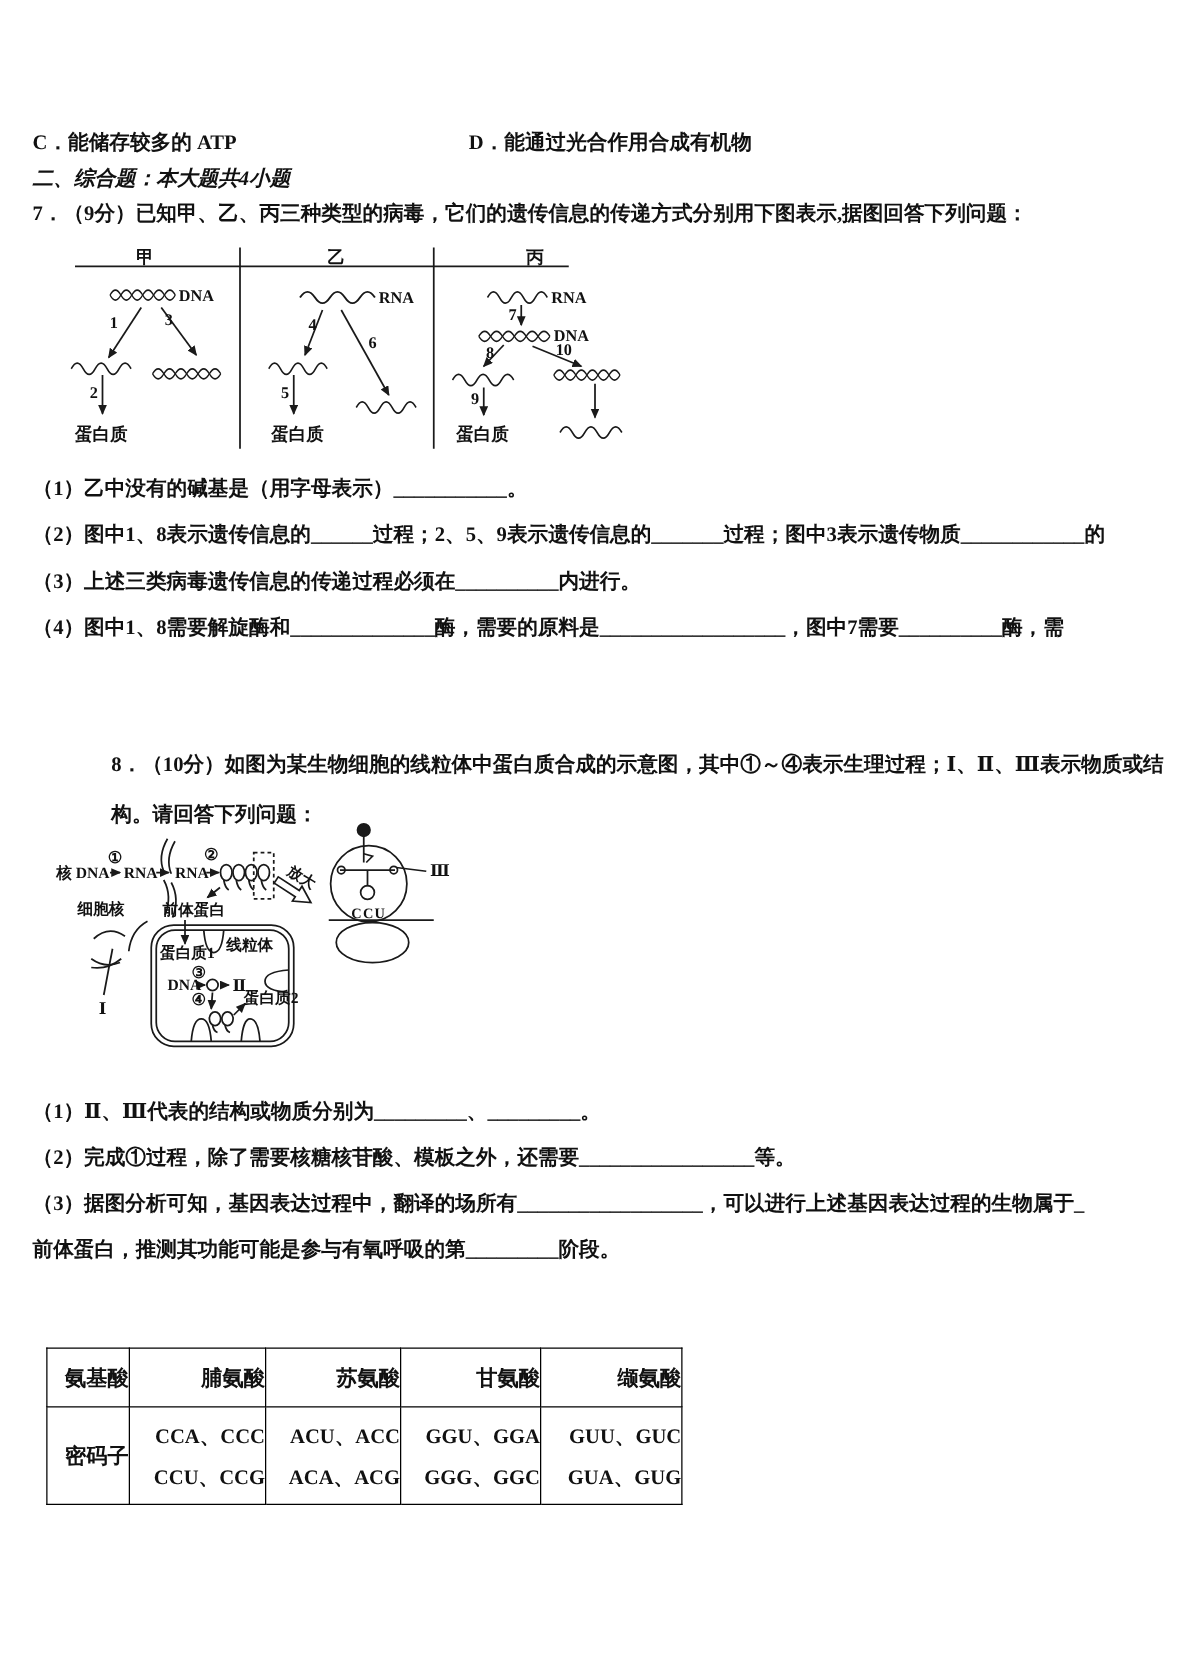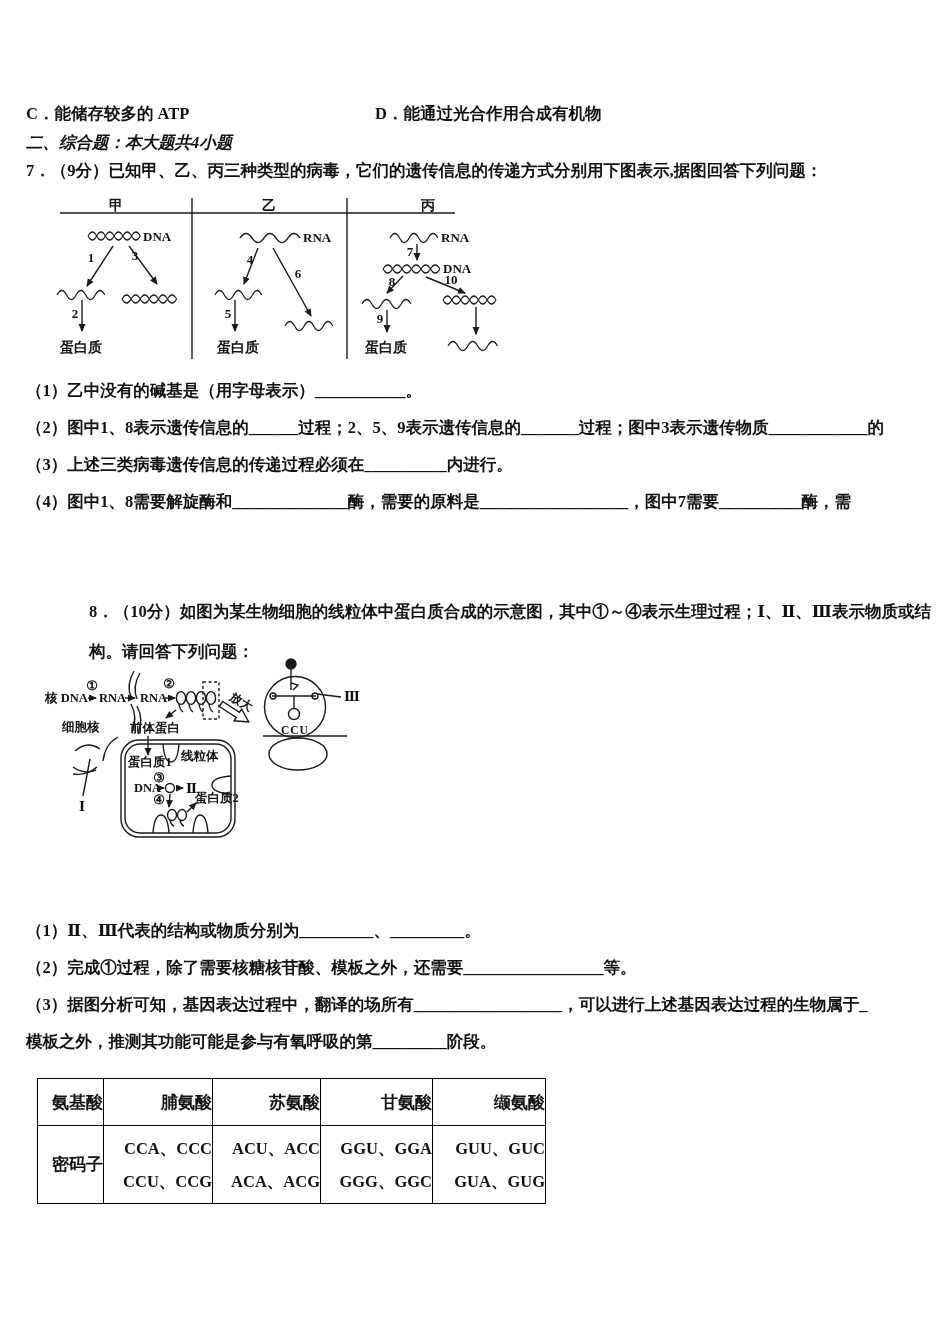--- a/index.html
+++ b/index.html
@@ -199,25 +199,25 @@
       <text x="146" y="108">线粒体</text>
       <text x="93" y="114">蛋白质1</text>
       <text x="99" y="140">DNA</text>
       <text x="124" y="130" text-anchor="middle" font-size="13">③</text>
       <text x="151" y="141" font-size="13">Ⅱ</text>
       <text x="124" y="152" text-anchor="middle" font-size="13">④</text>
       <text x="160" y="150">蛋白质2</text>
     </g>
   </svg>
 
-  <div class="abs qlines" style="top:912px; left:26px;">
+  <div class="abs qlines" style="top:870px; left:26px;">
     <div class="qline">（1）Ⅱ、Ⅲ代表的结构或物质分别为_________、_________。</div>
     <div class="qline">（2）完成①过程，除了需要核糖核苷酸、模板之外，还需要_________________等。</div>
     <div class="qline">（3）据图分析可知，基因表达过程中，翻译的场所有__________________，可以进行上述基因表达过程的生物属于_</div>
-    <div class="qline">模板之外，推测其功能可能是参与有氧呼吸的第_________阶段。</div>
+    <div class="qline">前体蛋白，推测其功能可能是参与有氧呼吸的第_________阶段。</div>
   </div>
 
   <table class="codon abs" style="top:1078px; left:37px; width:508px;text-align:right;">
     <colgroup>
       <col style="width:66px">
         <col style="width:109px">
         <col style="width:108px">
         <col style="width:112px">
         <col style="width:113px">
     </colgroup>

